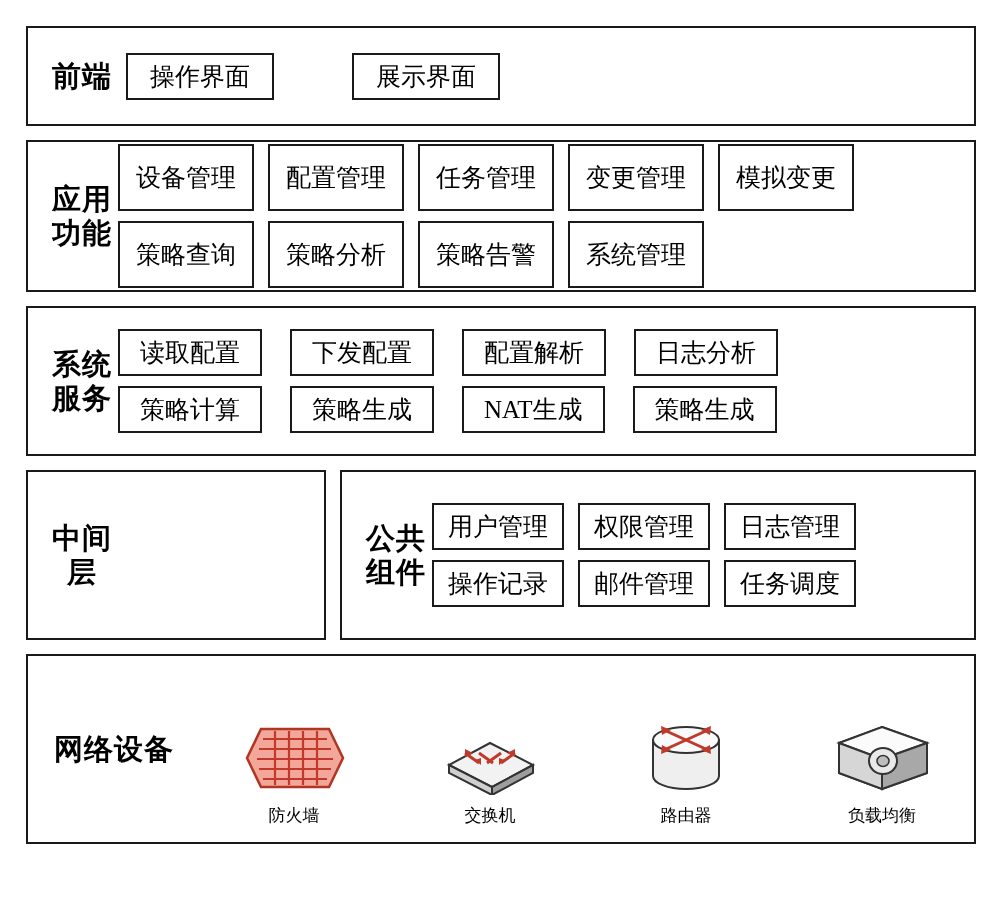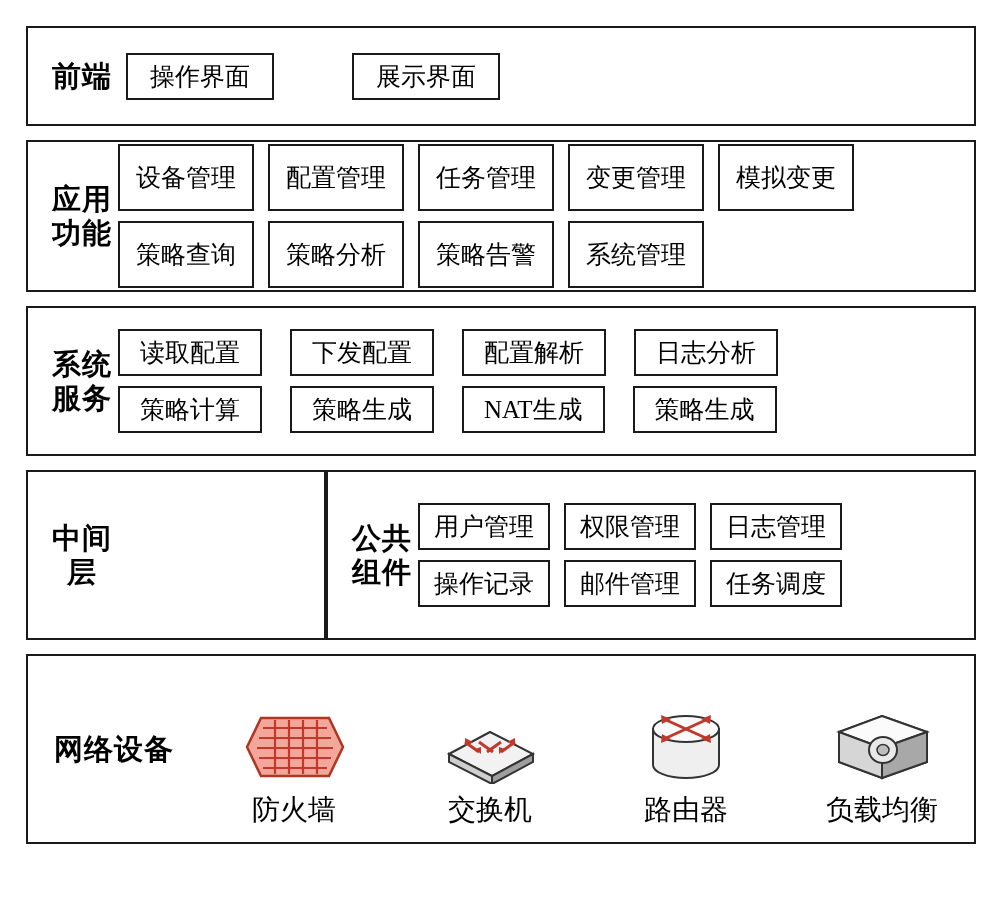--- a/index.html
+++ b/index.html
@@ -73,20 +73,21 @@
   #layer-app .cell { padding: 19px 16px; }
 
   
   #layer-service { height: 150px; }
   #layer-service .row { gap: 28px; }
   #layer-service .cell { padding: 9px 20px; }
 
   
   #layer-mid-wrap {
     display: flex;
+    gap: 14px;
     margin-bottom: 14px;
     height: 170px;
   }
   #layer-middle {
     width: 300px;
     margin-bottom: 0;
     height: 100%;
   }
   #layer-middle .layer-title { padding-right: 2px; }
   #layer-common {
@@ -124,21 +125,21 @@
     gap: 6px;
   }
   .device-glyph {
     height: 86px;
     width: 110px;
     display: flex;
     align-items: center;
     justify-content: center;
   }
   .device-label {
-    font-size: 28px;
+    font-size: 17px;
     line-height: 1;
     white-space: nowrap;
   }
 </style>
 </head>
 <body>
 
 <div class="diagram">
 
   <div class="layer" id="layer-frontend">

